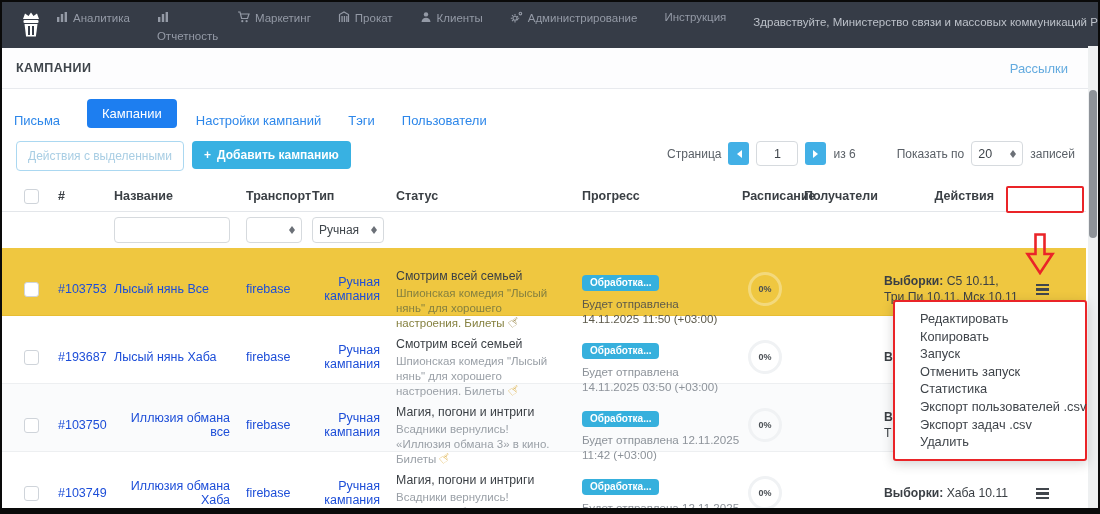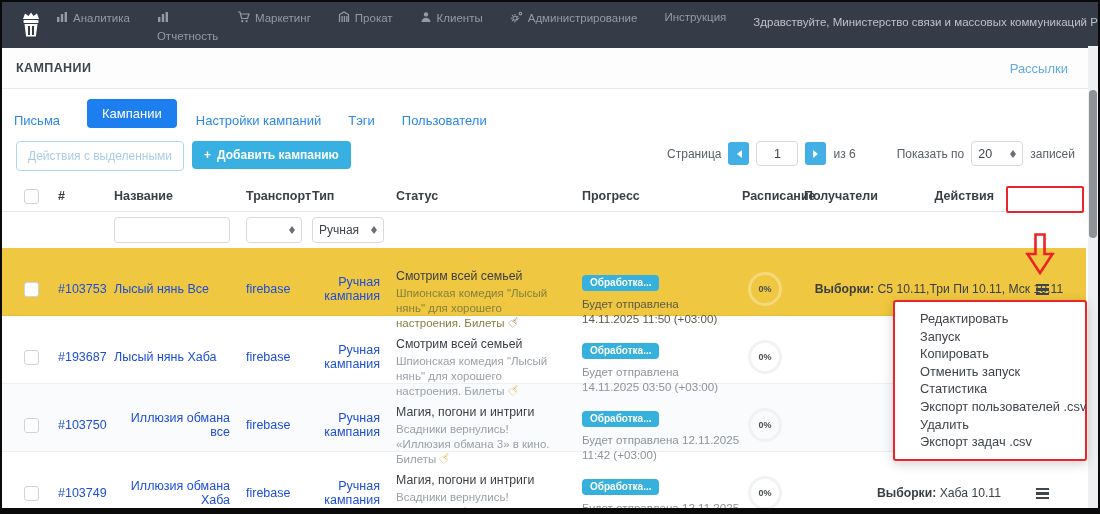--- a/index.html
+++ b/index.html
@@ -71,21 +71,21 @@
   .row-yellow .hand { color:#7d6414; }
   .status-cell { padding-top:24px; }
   .badge { display:inline-block; background:#36b0dd; color:#fff; font-size:10px; font-weight:bold; padding:2px 8px 3px; border-radius:4px; }
   .st-line { font-size:11.6px; line-height:14.8px; color:#8d939a; white-space:nowrap; }
   .st-line.first { margin-top:6px; }
   .row-yellow .st-line { color:#5c594a; }
   .prog-cell { display:flex; align-items:center; justify-content:center; }
   .ring { width:34px; height:34px; border:3px solid #f0f2f4; border-radius:50%; display:flex; align-items:center; justify-content:center;
           font-size:9px; font-weight:bold; color:#4a4f54; }
   .row-yellow .ring { border-color:#f3d97c; }
-  .recip { display:flex; flex-direction:row; justify-content:center; font-size:12.2px; line-height:16px; color:#3a3f44;align-items:center; }
+  .recip { display:flex; flex-direction:column; justify-content:center; font-size:12.2px; line-height:16px; color:#3a3f44; }
   .recip b { font-weight:bold; }
   .nowrap { white-space:nowrap; }
   .act-cell { display:flex; align-items:center; justify-content:center; }
   .menu-icon { display:inline-block; width:13px; height:11px; border-top:2.5px solid #41464c; border-bottom:2.5px solid #41464c; position:relative; cursor:pointer; }
   .menu-icon::after { content:""; position:absolute; left:0; right:0; top:50%; margin-top:-1.2px; height:2.5px; background:#41464c; }
 
   
   .ctx-menu { position:absolute; left:891px; top:298px; width:194px; background:#fff; border:2px solid #ea2428; border-radius:3px;
               box-shadow:0 3px 12px rgba(0,0,0,.18); padding:8px 0; z-index:50; }
   .ctx-item { height:17.6px; line-height:17.6px; padding-left:25px; font-size:12.8px; color:#3f444a; cursor:pointer; white-space:nowrap; }
@@ -392,27 +392,27 @@
       </div>
       <div class="cell act-cell">
             <span class="menu-icon"></span>
           </div>
     </div>
 
   </div>
 
   <div class="ctx-menu">
     <div class="ctx-item">Редактировать</div>
+    <div class="ctx-item">Копировать</div>
     <div class="ctx-item">Запуск</div>
-    <div class="ctx-item">Копировать</div>
     <div class="ctx-item">Отменить запуск</div>
     <div class="ctx-item">Статистика</div>
     <div class="ctx-item">Экспорт пользователей .csv</div>
+    <div class="ctx-item">Экспорт задач .csv</div>
     <div class="ctx-item">Удалить</div>
-    <div class="ctx-item">Экспорт задач .csv</div>
   </div>
 
   <div class="anno-rect"></div>
   <div class="anno-arrow">
     <svg width="30" height="42" viewBox="0 0 30 42">
           <path d="M10.5 1.5 H19.5 V21 H27.5 L15 40 L2.5 21 H10.5 Z" fill="none" stroke="#ea2428" stroke-width="2.6" stroke-linejoin="miter"></path>
         </svg>
   </div>
 
   <div class="sb-track">

